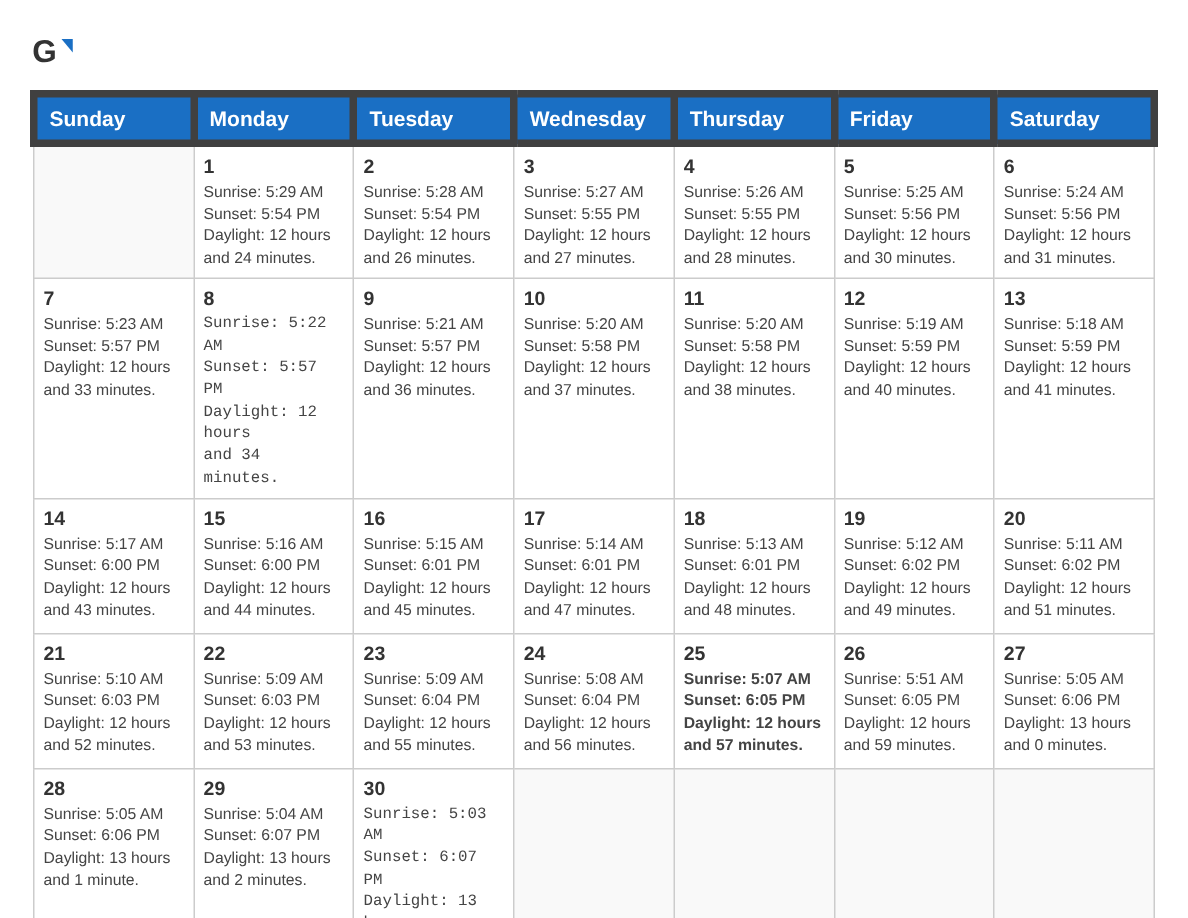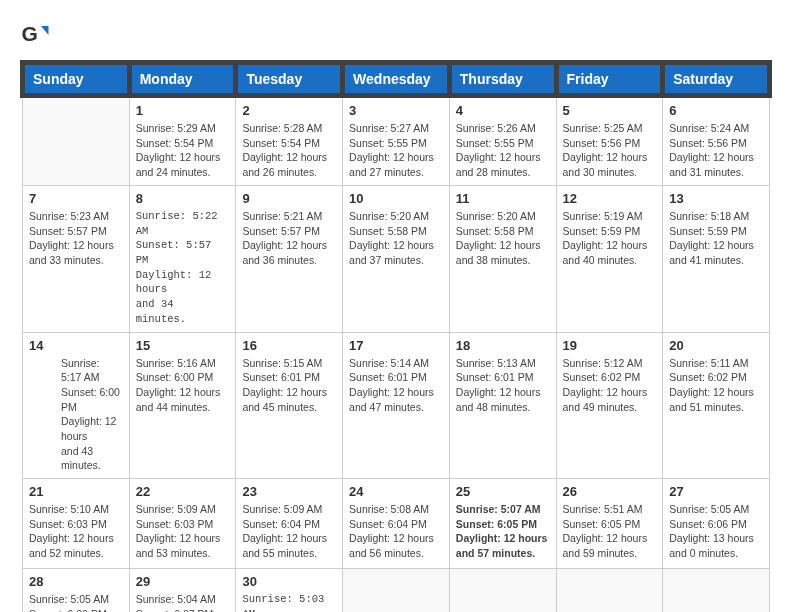--- a/index.html
+++ b/index.html
@@ -212,21 +212,21 @@
           <span class="day-num">13</span>
           <div class="day-info" style="white-space: pre-line;">Sunrise: 5:18 AM
 Sunset: 5:59 PM
 Daylight: 12 hours
 and 41 minutes.</div>
         </td>
       </tr>
       <tr>
         <td>
           <span class="day-num">14</span>
-          <div class="day-info" style="white-space: pre-line; margin-left: 32px;">Sunrise: 5:17 AM
+          <div class="day-info" style="white-space: pre-line;">Sunrise: 5:17 AM
 Sunset: 6:00 PM
 Daylight: 12 hours
 and 43 minutes.</div>
         </td>
         <td>
           <span class="day-num">15</span>
           <div class="day-info" style="white-space: pre-line;">Sunrise: 5:16 AM
 Sunset: 6:00 PM
 Daylight: 12 hours
 and 44 minutes.</div>

